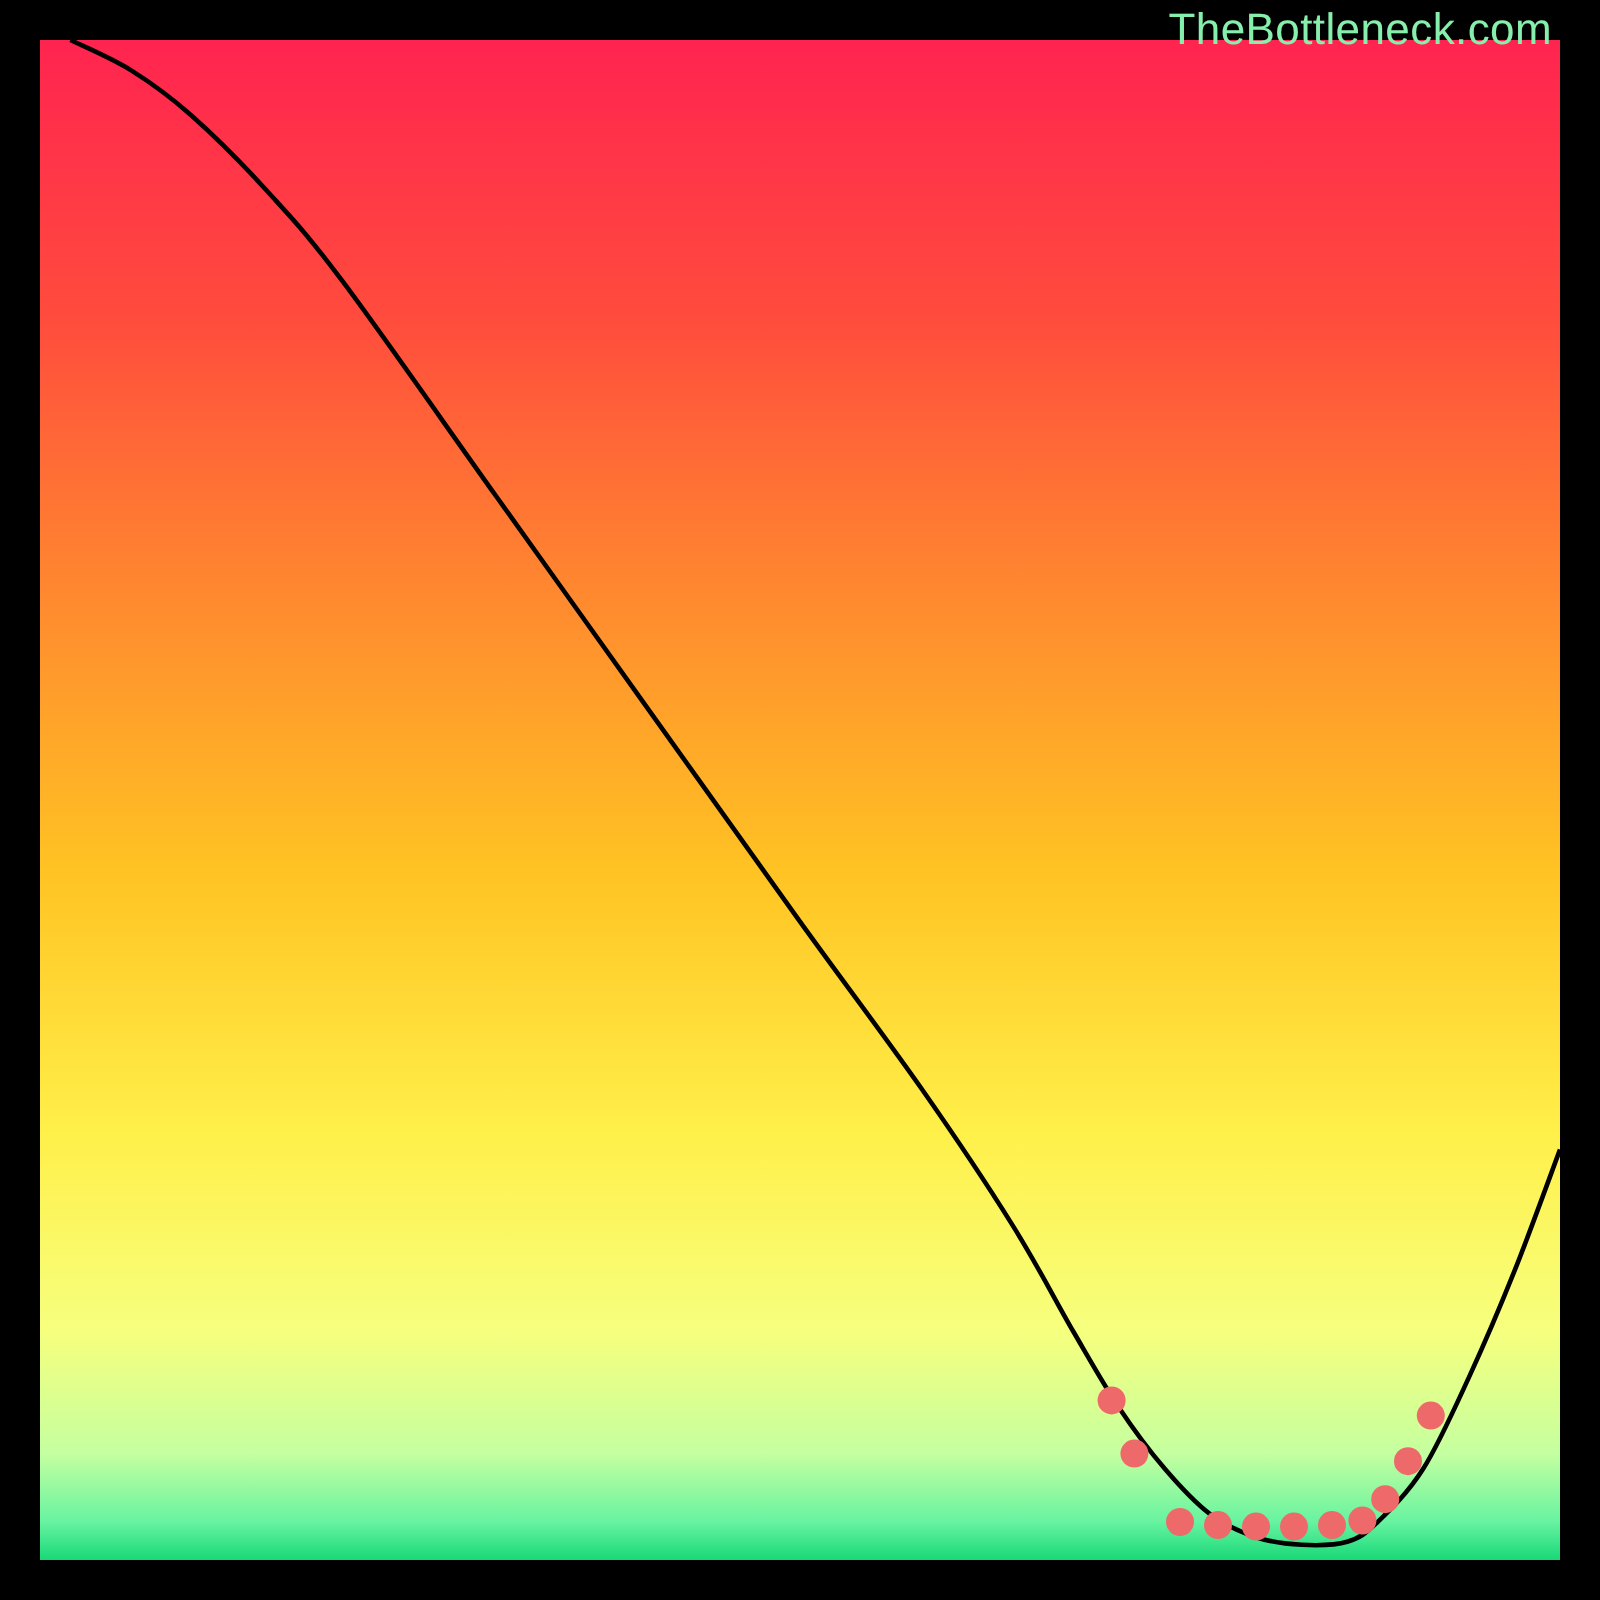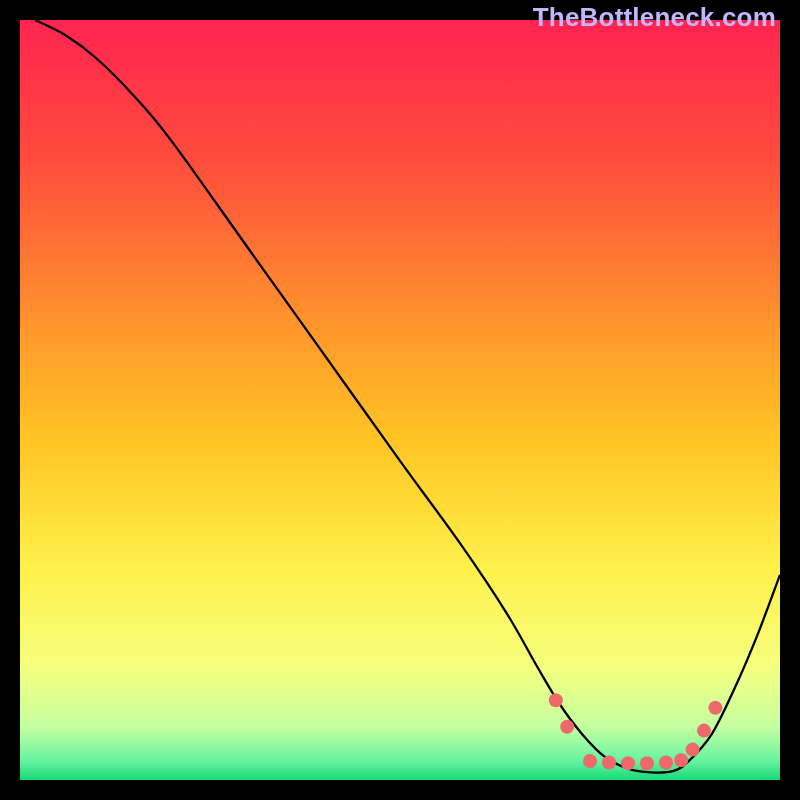--- a/index.html
+++ b/index.html
@@ -23,23 +23,23 @@
     position: absolute;
     left: 0;
     top: 0;
     width: 760px;
     height: 760px;
   }
   .watermark {
     position: absolute;
     top: 2px;
     right: 24px;
-    color: #c4b5fd;
-    font-size: 26px;
-    font-weight: 700;
+    color: #86efac;
+    font-size: 22px;
+    font-weight: 400;
     letter-spacing: 0.2px;
   }
   svg { display: block; }
 </style>
 </head>
 <body>
 
 <div class="frame">
   <svg class="plot" viewBox="0 0 760 760" preserveAspectRatio="none">
     <defs>

